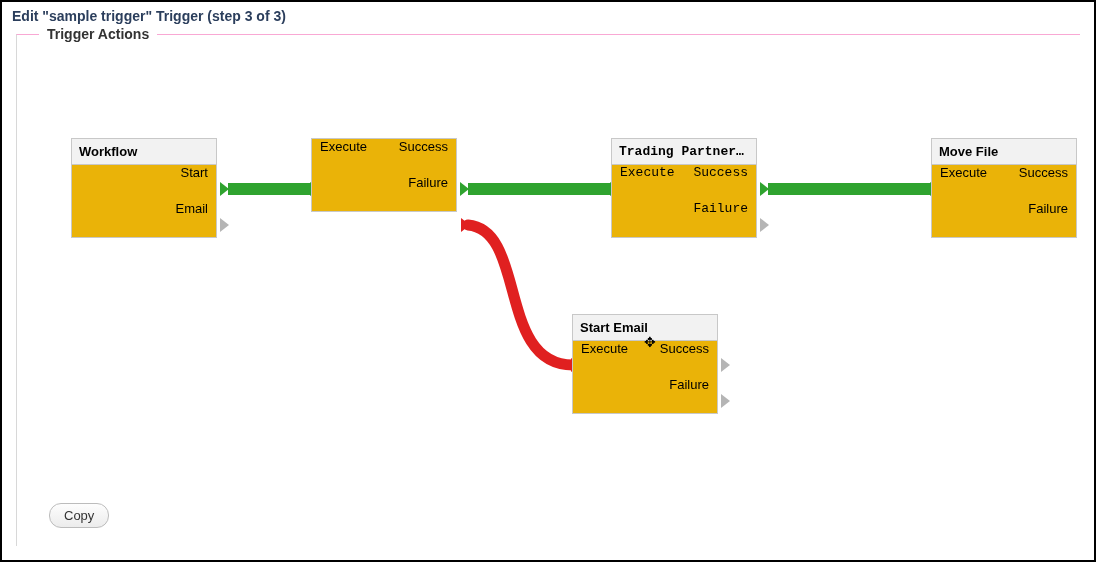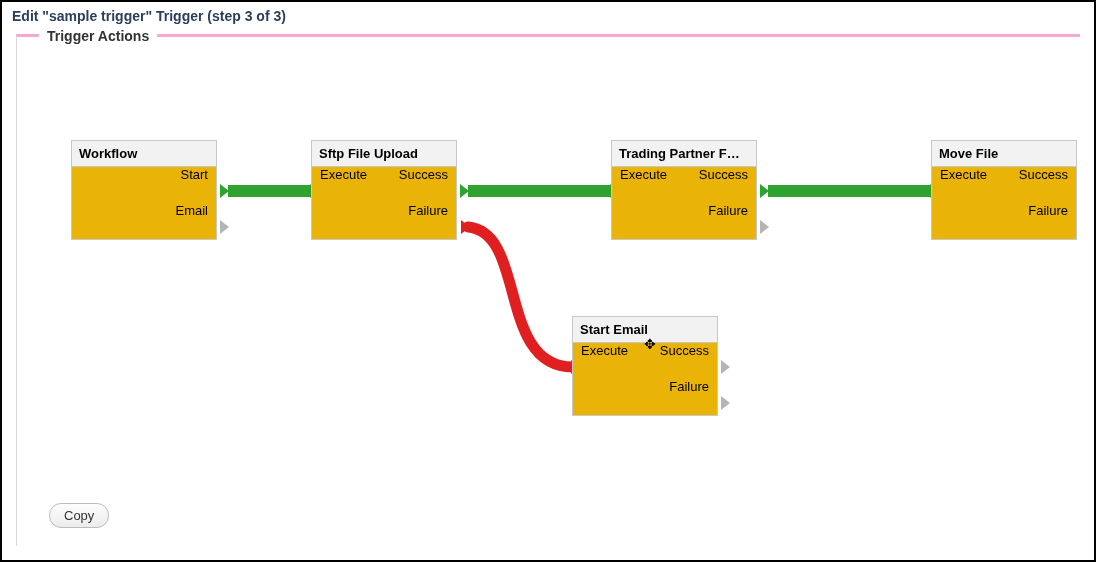--- a/index.html
+++ b/index.html
@@ -12,21 +12,21 @@
   }
   .header {
     padding: 6px 10px 4px 10px;
     font-weight: bold;
     font-size: 14px;
     color: #2b3e5c;
   }
   .panel {
     position: absolute;
     left: 14px; right: 14px; top: 32px; bottom: 14px;
-    border-top: 3px solid #f9a8d4;
+    border-top: 1px solid #f9a8d4;
     border-left: 1px solid #d8d8d8;
     background: #fff;
   }
   .panel-title {
     position: absolute;
     top: -9px; left: 22px;
     background: #fff;
     padding: 0 8px;
     font-weight: bold;
     font-size: 14px;
@@ -129,32 +129,31 @@
           <span class="node-right">Start</span>
         </div>
         <div class="node-row">
           <span class="node-right">Email</span>
         </div>
       </div>
       <div class="arrowhead green" style="left:203px; top:147px;"></div>
       <div class="arrowhead" style="left:203px; top:183px;"></div>
 
       <div class="node" style="left:294px; top:103px;">
-        <div class="node-head">Sftp File Upload</div>
         <div class="node-row">
           <span class="node-left">Execute</span>
           <span class="node-right">Success</span>
         </div>
         <div class="node-row">
           <span class="node-right">Failure</span>
         </div>
       </div>
       <div class="arrowhead green" style="left:443px; top:147px;"></div>
 
-      <div class="node" style="left:594px; top:103px;">
+      <div class="node" style="left:594px; top:103px;font-family:Liberation Mono, monospace;">
         <div class="node-head">Trading Partner F…</div>
         <div class="node-row">
           <span class="node-left">Execute</span>
           <span class="node-right">Success</span>
         </div>
         <div class="node-row">
           <span class="node-right">Failure</span>
         </div>
       </div>
       <div class="arrowhead green" style="left:743px; top:147px;"></div>

